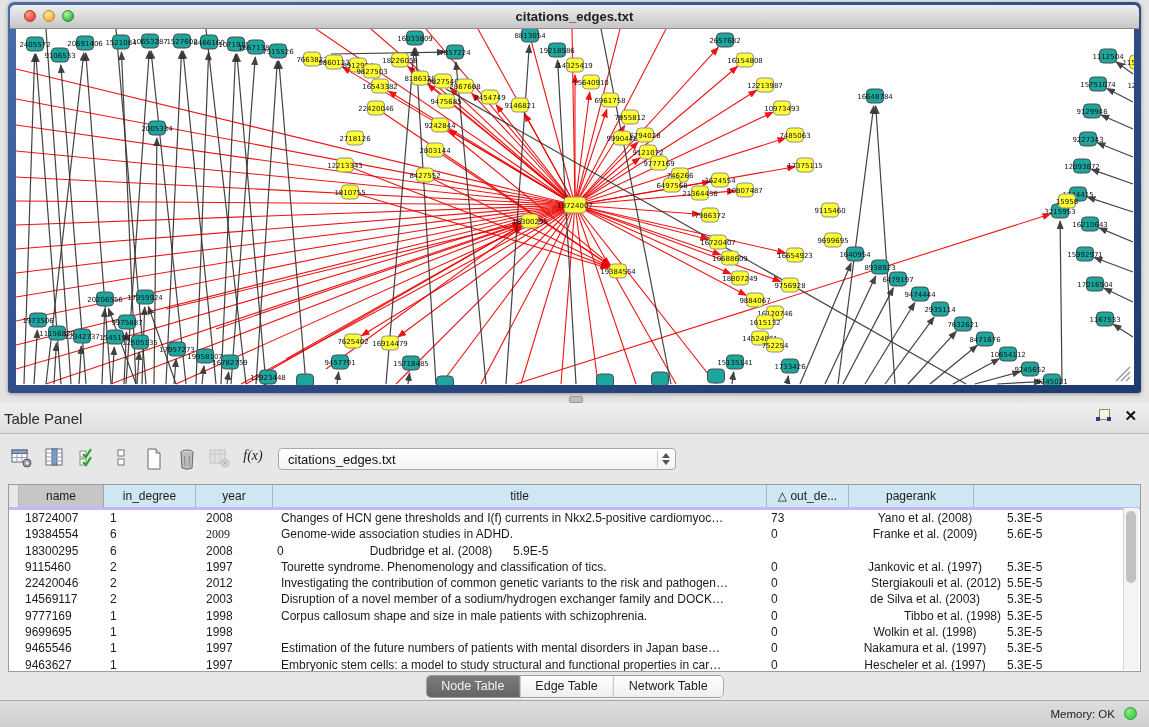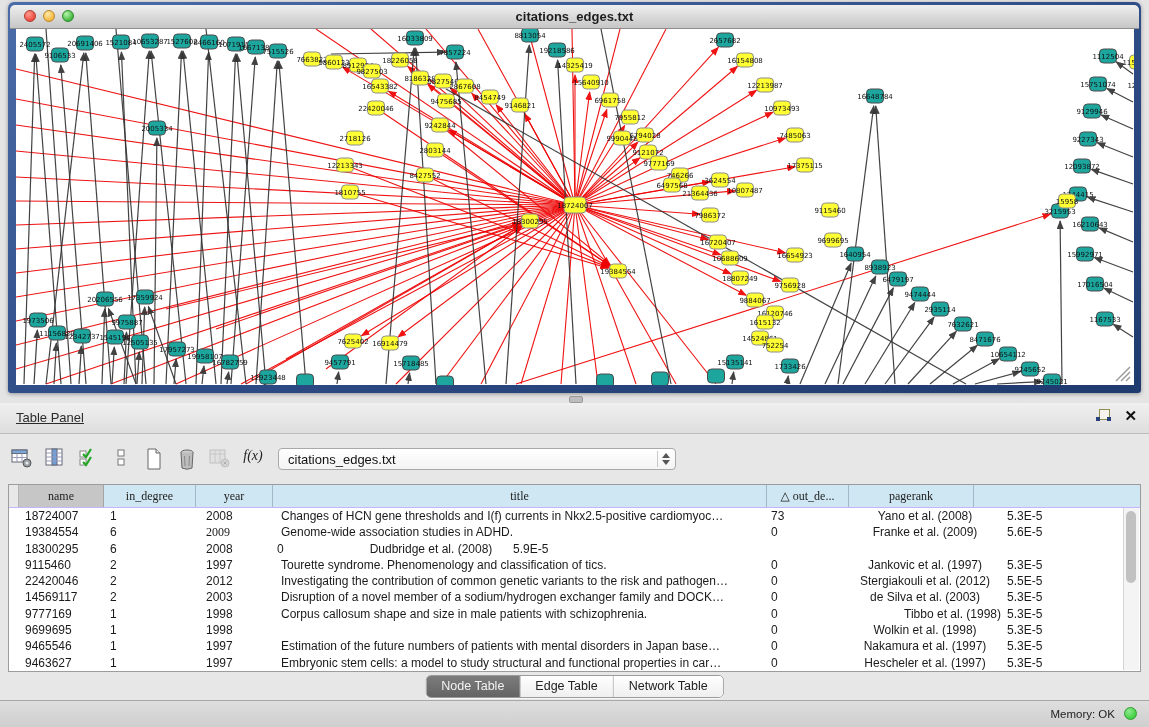--- a/index.html
+++ b/index.html
@@ -39,21 +39,21 @@
   .splitter .grip{
     position:absolute;left:569px;top:3px;width:12px;height:5px;
     border-radius:2px;background:#bdbdbd;border:1px solid #9a9a9a;
   }
   
   .tpanel{position:absolute;left:0;top:403px;width:1149px;height:297px;background:#e7e7e7;}
   .tp-header{
     position:absolute;left:0;top:0;width:100%;height:30px;
     background:linear-gradient(#f0f0f0,#dedede);border-bottom:1px solid #bcbcbc;
   }
-  .tp-title{position:absolute;left:16px;top:7px;font-size:13px;color:#2b2b2b;text-decoration:underline;}
+  .tp-title{position:absolute;left:4px;top:7px;font-size:15px;color:#2b2b2b;}
   .tp-hicons{position:absolute;right:12px;top:6px;display:flex;gap:14px;align-items:center;}
   .float-ic{position:relative;width:14px;height:14px;}
   .float-ic .sq1{position:absolute;left:3px;top:0;width:9px;height:9px;border:1.5px solid #8f8f55;background:#f5f5ee;}
   .float-ic .sq2{position:absolute;left:0;top:8px;width:4px;height:4px;background:#27407c;}
   .float-ic .sq3{position:absolute;left:11px;top:8px;width:4px;height:4px;background:#27407c;}
   .close-x{font-size:15px;font-weight:bold;color:#111;line-height:14px;cursor:default;}
   .tp-toolbar{position:absolute;left:10px;top:42px;height:30px;display:flex;align-items:center;gap:9px;}
   .tbtn{width:24px;height:24px;display:flex;justify-content:center;}
   .fx{font-family:"Liberation Serif",serif;font-style:italic;font-size:14px;color:#222;}
   .combo{
@@ -65,21 +65,21 @@
     position:absolute;right:2px;top:2px;bottom:2px;width:15px;border-left:1px solid #c9c9c9;
     display:flex;flex-direction:column;align-items:center;justify-content:center;gap:2px;
   }
   .tri-up{width:0;height:0;border-left:4px solid transparent;border-right:4px solid transparent;border-bottom:5px solid #555;}
   .tri-dn{width:0;height:0;border-left:4px solid transparent;border-right:4px solid transparent;border-top:5px solid #555;}
   
   .ttable{
     position:absolute;left:8px;top:81px;width:1133px;height:188px;box-sizing:border-box;
     background:#fff;border:1px solid #9c9c9c;overflow:hidden;
   }
-  .thead{display:flex;height:22px;border-bottom:1px solid #c4b5fd;font-family:Liberation Serif, serif;}
+  .thead{display:flex;height:22px;border-bottom:3px solid #c4b5fd;}
   .th{
     box-sizing:border-box;height:22px;line-height:22px;text-align:center;
     font-size:12px;color:#1c1c1c;background:#cfe7f2;border-right:1px solid #9fb9c6;
     overflow:hidden;white-space:nowrap;
   }
   .th.sel{background:#c6c6c6;border-right:1px solid #a3a3a3;}
   .th.gutter{background:#e8e8e8;border-right:1px solid #b5b5b5;}
   .th.fill{background:#cfe7f2;border-right:none;flex:1;}
   .trow{display:flex;height:16.3px;line-height:16.3px;font-size:12px;color:#1a1a1a;}
   .td{box-sizing:border-box;overflow:hidden;white-space:nowrap;padding:0;}
@@ -896,21 +896,21 @@
           <div class="td" style="width: 152px; text-align: center;">Jankovic et al. (1997)</div>
           <div class="td" style="width: 125px; padding-left: 6px;">5.3E-5</div>
         </div>
         <div class="trow">
           <div class="td" style="width: 10px;"></div>
           <div class="td" style="width: 85px; padding-left: 6px;">22420046</div>
           <div class="td" style="width: 92px; padding-left: 6px;">2</div>
           <div class="td" style="width: 77px; padding-left: 10px;">2012</div>
           <div class="td" style="width: 494px; padding-left: 8px;">Investigating the contribution of common genetic variants to the risk and pathogen…</div>
           <div class="td" style="width: 82px; padding-left: 4px;">0</div>
-          <div class="td" style="width: 152px; text-align: center;">Stergiakouli et al. (2012)</div>
+          <div class="td" style="width: 152px; text-align: right;">Stergiakouli et al. (2012)</div>
           <div class="td" style="width: 125px; padding-left: 6px;">5.5E-5</div>
         </div>
         <div class="trow">
           <div class="td" style="width: 10px;"></div>
           <div class="td" style="width: 85px; padding-left: 6px;">14569117</div>
           <div class="td" style="width: 92px; padding-left: 6px;">2</div>
           <div class="td" style="width: 77px; padding-left: 10px;">2003</div>
           <div class="td" style="width: 494px; padding-left: 8px;">Disruption of a novel member of a sodium/hydrogen exchanger family and DOCK…</div>
           <div class="td" style="width: 82px; padding-left: 4px;">0</div>
           <div class="td" style="width: 152px; text-align: center;">de Silva et al. (2003)</div>

